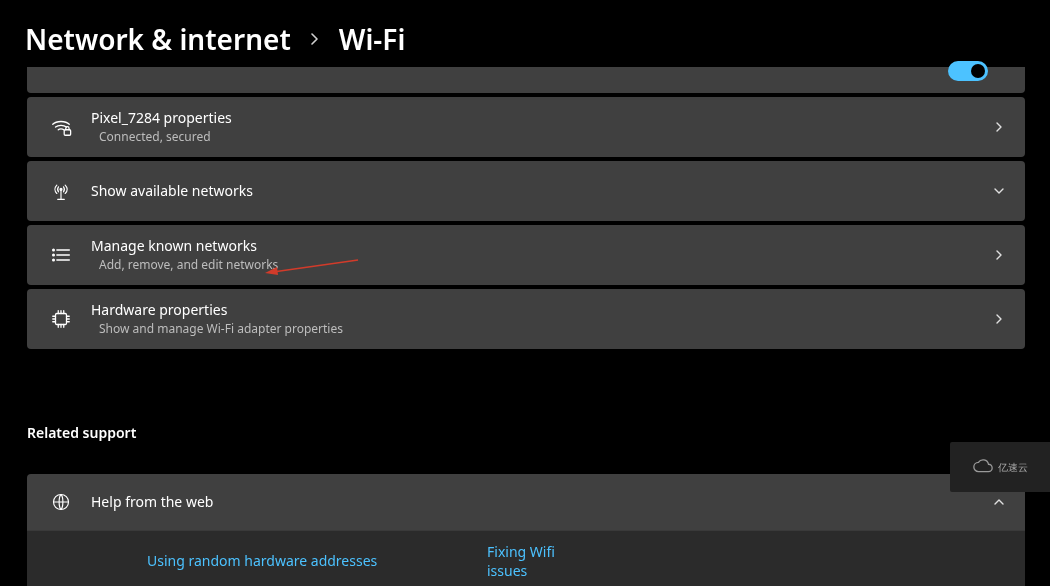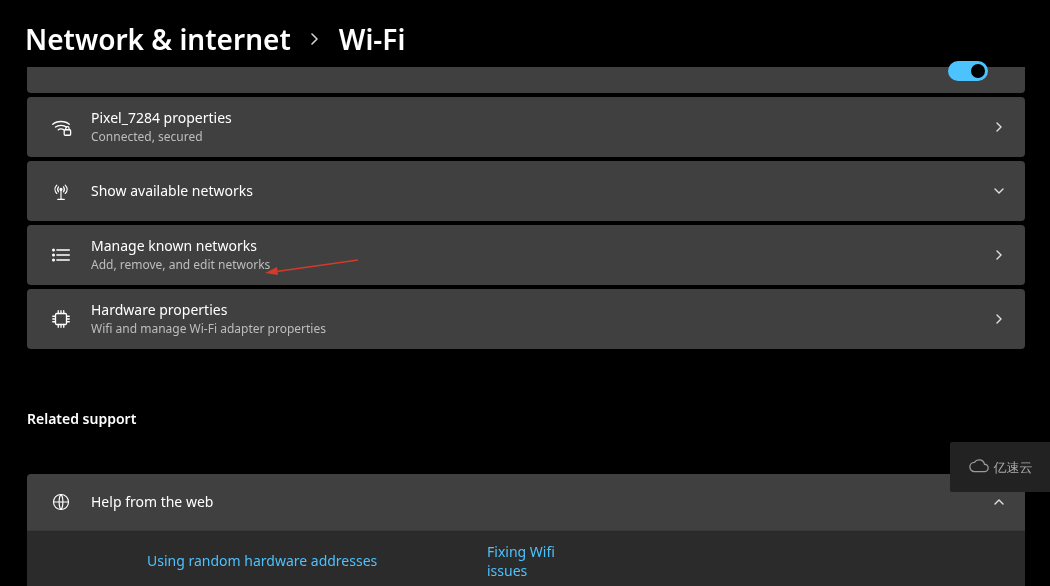--- a/index.html
+++ b/index.html
@@ -12,21 +12,21 @@
   .breadcrumb .chevron { font-size:18px; color:#ccc; }
   .breadcrumb .current { font-size:28px; font-weight:600; color:#fff; }
 
   
   .list { position:absolute; left:27px; top:67px; width:998px; display:flex; flex-direction:column; gap:4px; }
 
   .card { background:#404040; border-radius:4px; display:flex; align-items:center; padding:0 20px; cursor:pointer; }
   .card .icon { width:28px; display:flex; align-items:center; justify-content:center; color:#fff; flex-shrink:0; }
   .card .texts { margin-left:16px; flex:1; display:flex; flex-direction:column; justify-content:center; }
   .card .title { font-size:14px; color:#fff; line-height:1.3; }
-  .card .sub { font-size:12px; color:#bdbdbd; line-height:1.3; margin-top:2px; }
+  .card .sub { font-size:12px; color:#bdbdbd; line-height:1.3; margin-top:2px;margin-left:8px; }
   .card .chev { color:#e0e0e0; font-size:14px; }
 
   .card.stub { height:26px; border-radius:0 0 4px 4px; position:relative; }
   .card.stub .toggle { position:absolute; right:37px; top:-6px; width:40px; height:20px; border-radius:10px; background:#4cc2ff; }
   .card.stub .toggle::after { content:""; position:absolute; right:3px; top:3px; width:14px; height:14px; border-radius:50%; background:#000; }
 
   .card.two-line { height:60px; }
   .card.one-line { height:60px; }
 
   
@@ -41,21 +41,21 @@
   .related .link.second { margin-left:auto; margin-right:460px; }
   @media (max-width:0){} 
   .related .links-row { position:relative; }
   .related .link.first { position:absolute; left:60px; }
   .related .link.second { position:absolute; left:460px; }
 
   
   .arrow { position:absolute; left:263px; top:257px; pointer-events:none; }
 
   
-  .watermark { position:absolute; right:0; bottom:6px; width:100px; height:50px; background:#222; display:flex; align-items:center; justify-content:center; color:#aaa; font-size:13px; border-radius:2px 0 0 2px; }
+  .watermark { position:absolute; right:0; bottom:6px; width:100px; height:50px; background:#222; display:flex; align-items:center; justify-content:center; color:#aaa; font-size:10px; border-radius:2px 0 0 2px; }
 
   svg { display:block; }
 </style>
 </head>
 <body>
 <div class="page">
 
   <div class="breadcrumb">
     <span class="parent">Network &amp; internet</span>
     <span class="chevron">
@@ -150,32 +150,32 @@
           <line x1="3" y1="9" x2="6" y2="9"></line>
             <line x1="3" y1="12" x2="6" y2="12"></line>
             <line x1="3" y1="15" x2="6" y2="15"></line>
           <line x1="18" y1="9" x2="21" y2="9"></line>
             <line x1="18" y1="12" x2="21" y2="12"></line>
             <line x1="18" y1="15" x2="21" y2="15"></line>
         </svg>
       </span>
       <div class="texts">
         <div class="title">Hardware properties</div>
-        <div class="sub">Wifi and manage Wi-Fi adapter properties</div>
+        <div class="sub">Show and manage Wi-Fi adapter properties</div>
       </div>
       <span class="chev">
         <svg width="12" height="12" viewBox="0 0 12 12">
             <path d="M4 2 L8 6 L4 10" stroke="#e0e0e0" stroke-width="1.4" fill="none" stroke-linecap="round" stroke-linejoin="round"></path>
           </svg>
       </span>
     </div>
 
   </div>
 
-  <div class="section-heading" style="position:absolute; left:0; top:381px;">Related support</div>
+  <div class="section-heading" style="position:absolute; left:0; top:395px;">Related support</div>
 
   <div class="related">
     <div class="card help-row">
       <span class="icon">
         <svg width="20" height="20" viewBox="0 0 24 24" fill="none" stroke="#fff" stroke-width="1.4" stroke-linecap="round" stroke-linejoin="round">
           <circle cx="12" cy="12" r="9"></circle>
           <path d="M3 12 h18"></path>
           <path d="M12 3 C15 6 15 18 12 21"></path>
           <path d="M12 3 C9 6 9 18 12 21"></path>
         </svg>

